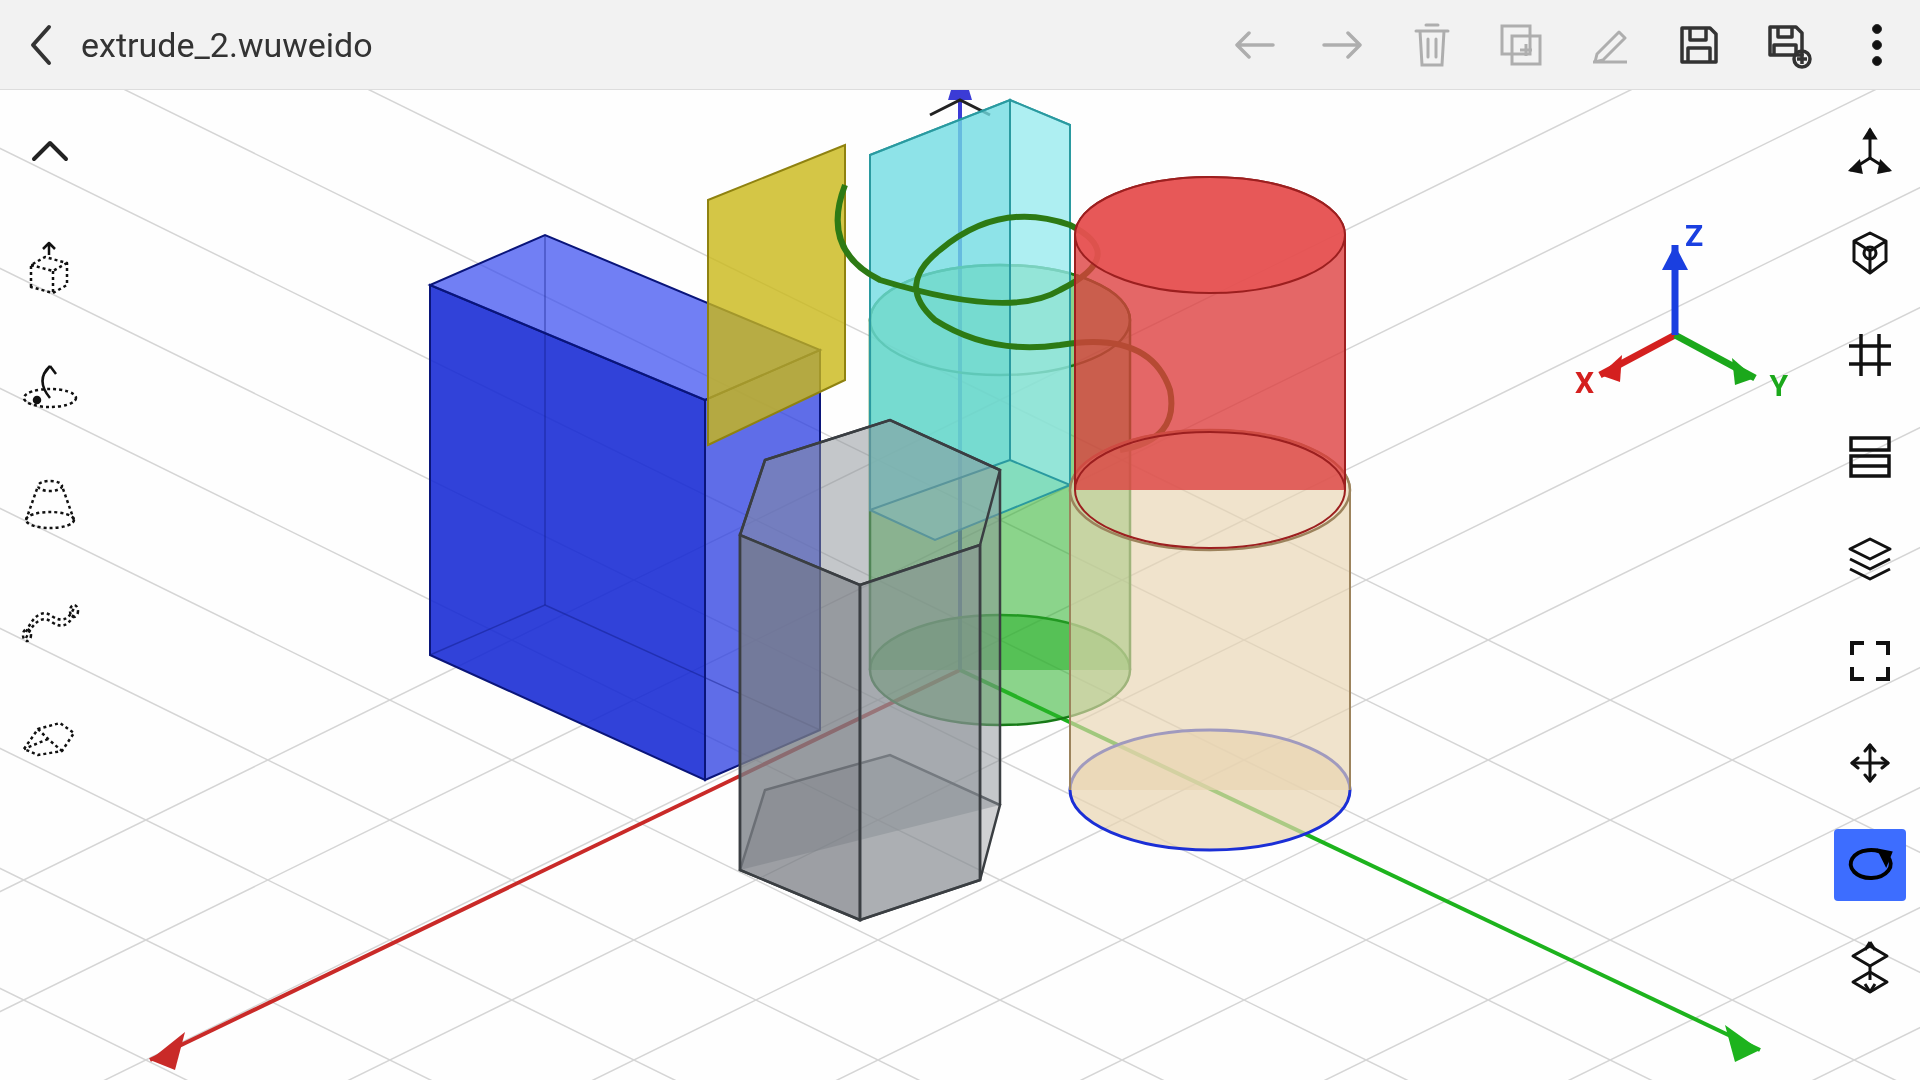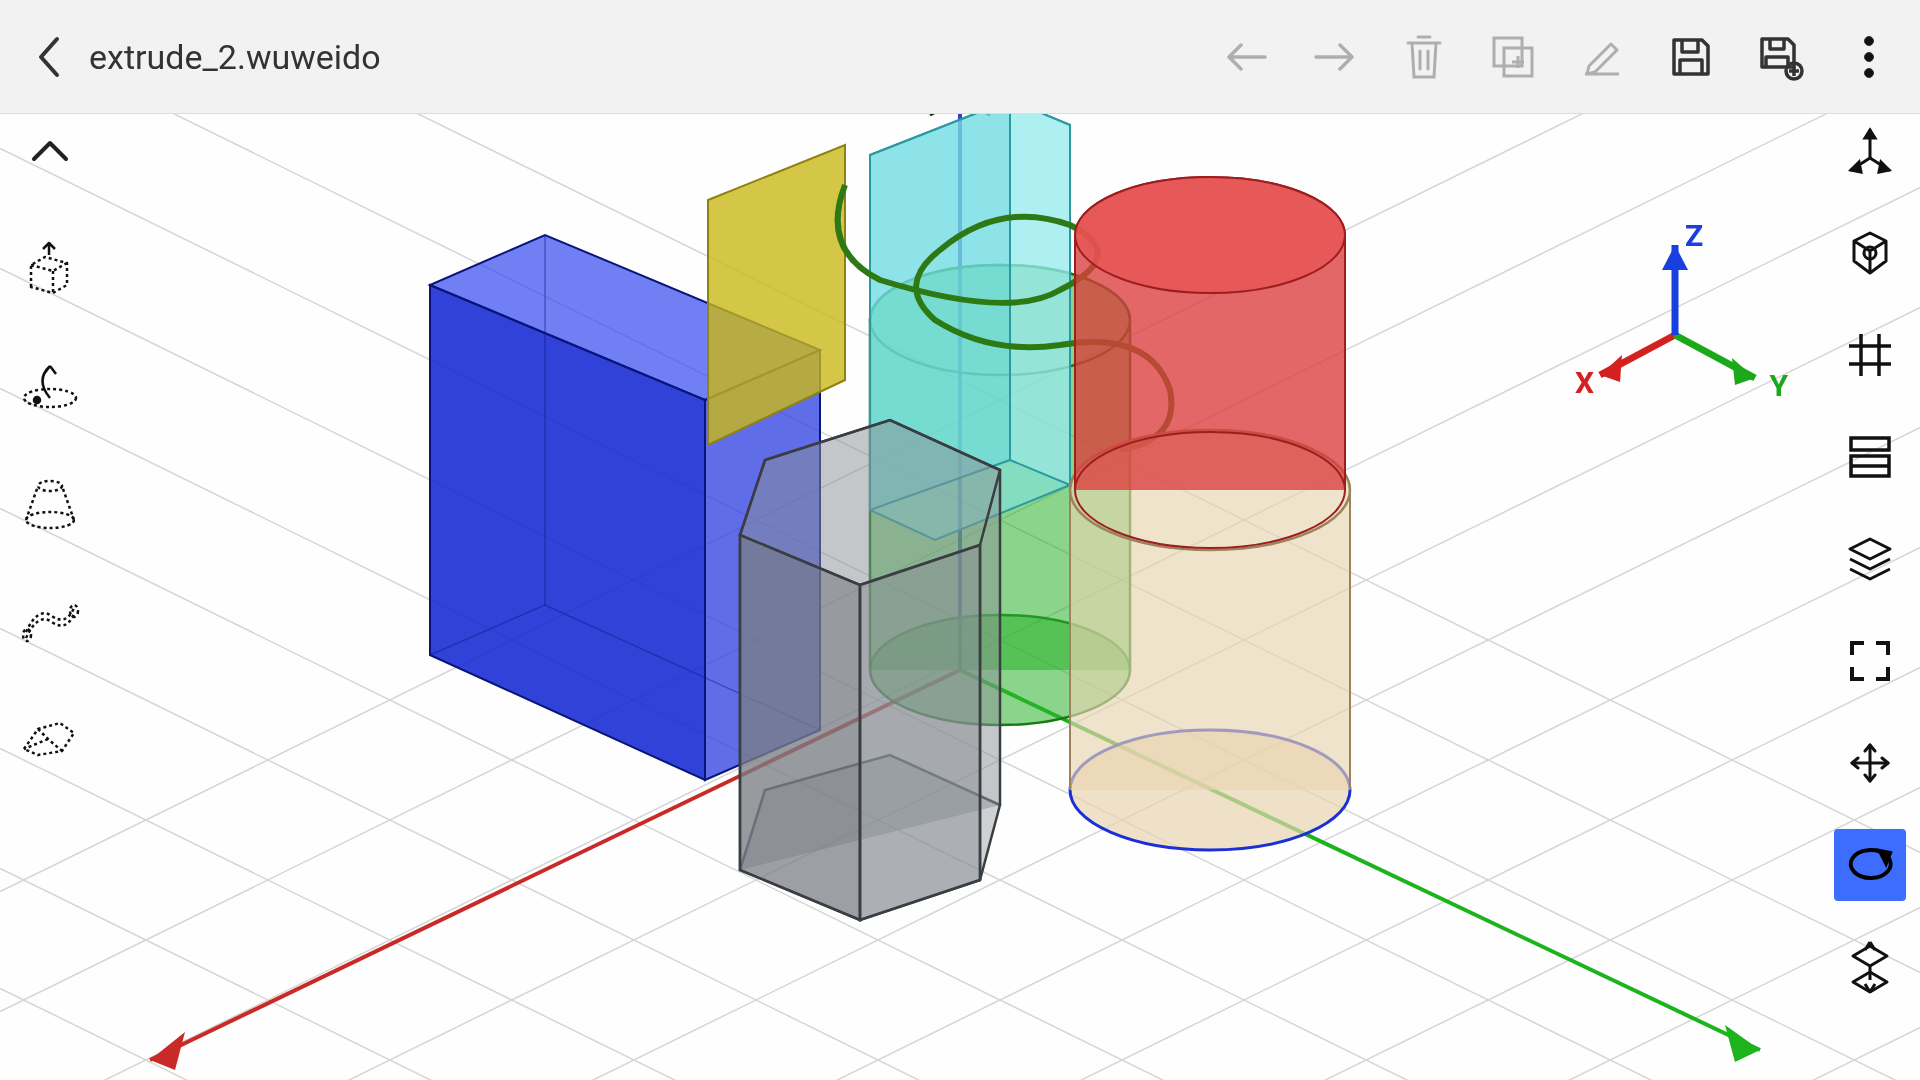--- a/index.html
+++ b/index.html
@@ -7,26 +7,26 @@
   width: 1920px;
   height: 1080px;
   font-family: -apple-system, Roboto, sans-serif;
   overflow: hidden;
   background: #fafafa;
   position: relative;
 }
 
 
 .top-bar {
-  height: 114px;
+  height: 90px;
   background: #f2f2f2;
   border-bottom: 1px solid #ddd;
   display: flex;
   align-items: center;
-  padding: 0 24px;
+  padding: 0 16px;
   position: relative;
   z-index: 10;
 }
 .back-btn {
   width: 50px;
   height: 50px;
   display: flex;
   align-items: center;
   justify-content: center;
   cursor: pointer;

